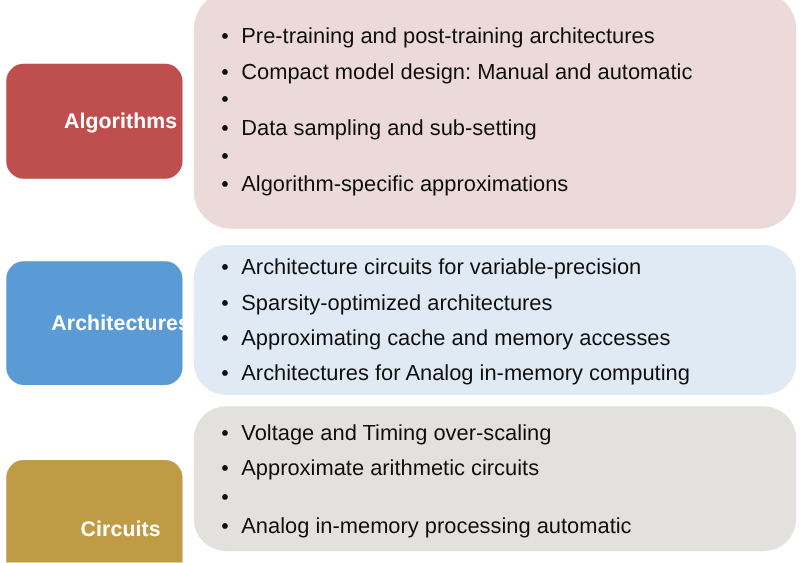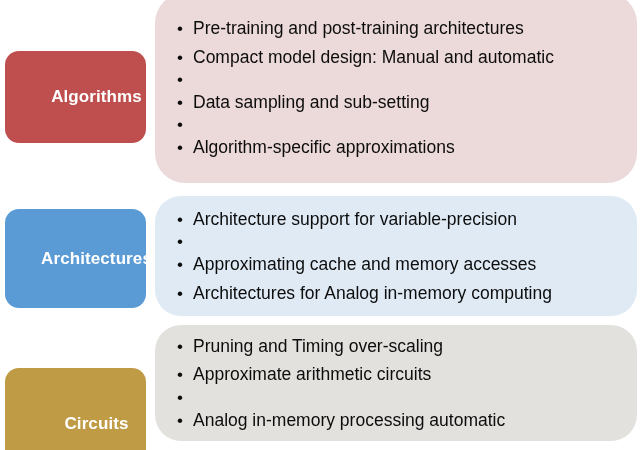--- a/index.html
+++ b/index.html
@@ -144,45 +144,46 @@
   </div>
 
   <div class="row row-architectures">
     <div class="chip chip-architectures" style="background-color: rgb(91, 155, 213);">
       <span>Architectures</span>
     </div>
 
     <div class="panel panel-architectures" style="background-color: rgb(223, 234, 245);">
       <div class="bullet-line">
         <span class="bullet-dot">•</span>
-        <span class="bullet-text">Architecture support for variable-precision</span>
+        <span class="bullet-text">Architecture circuits for variable-precision</span>
       </div>
       <div class="bullet-line">
         <span class="bullet-dot">•</span>
+        <span class="bullet-text">Sparsity-optimized architectures</span>
       </div>
       <div class="bullet-line">
         <span class="bullet-dot">•</span>
         <span class="bullet-text">Approximating cache and memory accesses</span>
       </div>
       <div class="bullet-line">
         <span class="bullet-dot">•</span>
         <span class="bullet-text">Architectures for Analog in-memory computing</span>
       </div>
     </div>
   </div>
 
   <div class="row row-circuits">
     <div class="chip chip-circuits" style="background-color: rgb(191, 155, 69);">
       <span>Circuits</span>
     </div>
 
     <div class="panel panel-circuits" style="background-color: rgb(227, 225, 221);">
       <div class="bullet-line">
         <span class="bullet-dot">•</span>
-        <span class="bullet-text">Pruning and Timing over-scaling</span>
+        <span class="bullet-text">Voltage and Timing over-scaling</span>
       </div>
       <div class="bullet-line">
         <span class="bullet-dot">•</span>
         <span class="bullet-text">Approximate arithmetic circuits</span>
       </div>
       <div class="bullet-line">
         <span class="bullet-dot">•</span>
       </div>
       <div class="bullet-line">
         <span class="bullet-dot">•</span>

